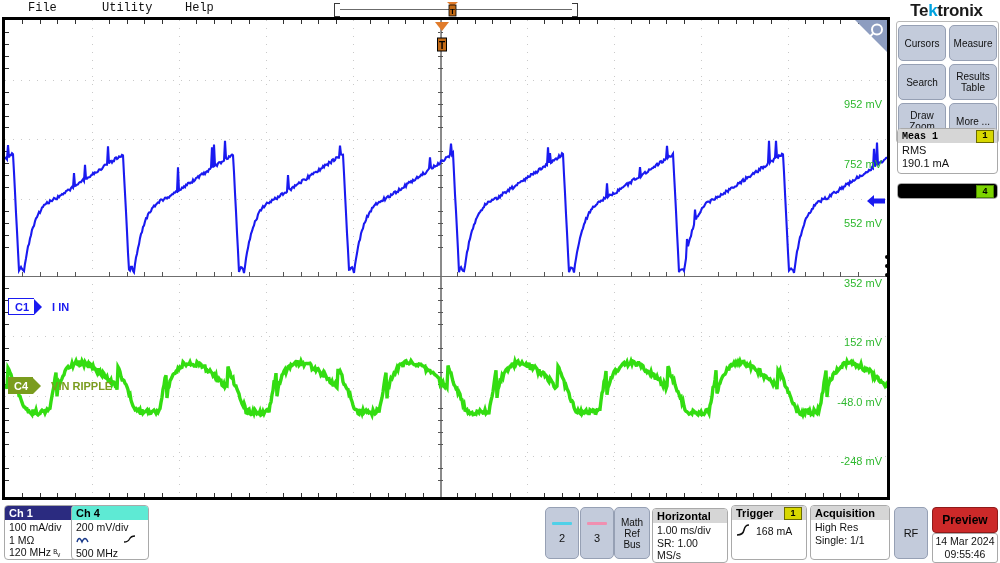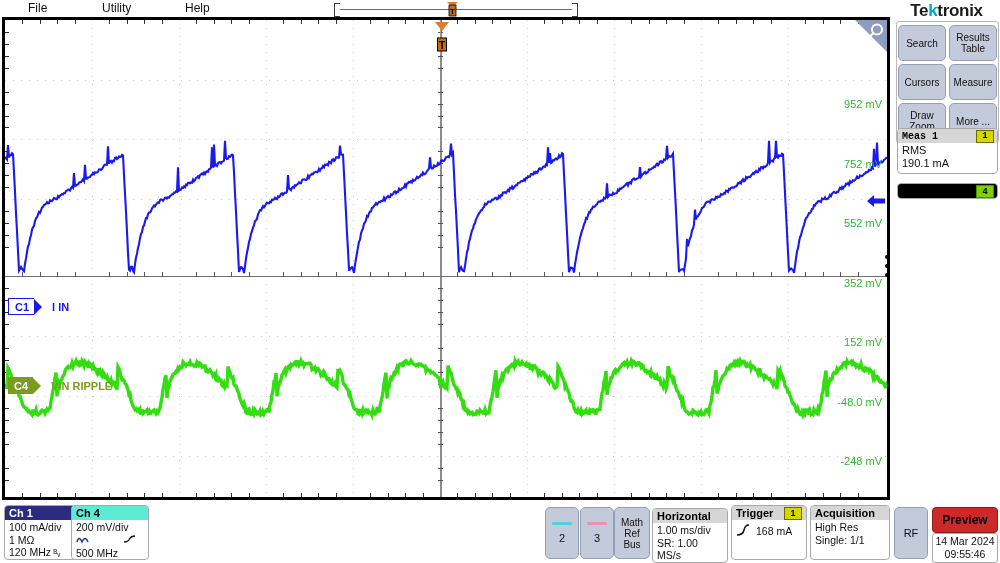--- a/index.html
+++ b/index.html
@@ -3,21 +3,21 @@
 <meta charset="utf-8">
 <style>
   html,body{margin:0;padding:0;background:#fff;}
   body{width:1000px;height:563px;overflow:hidden;
        font-family:"Liberation Sans","DejaVu Sans",sans-serif;
        -webkit-font-smoothing:none;}
   .root{position:relative;width:1000px;height:563px;}
 
   
   .menubar{position:absolute;left:0;top:0;width:892px;height:16px;background:#fff;}
-  .menu-item{position:absolute;top:1px;font-size:12px;color:#111;line-height:14px;cursor:default;}
+  .menu-item{position:absolute;top:1px;font-size:12px;color:#111;line-height:14px;cursor:default;font-family:Liberation Mono, monospace;}
   .m-file{left:28px;} .m-util{left:102px;} .m-help{left:185px;}
 
   
   .overview{position:absolute;left:334px;top:3px;width:244px;height:12px;}
   .ov-line{position:absolute;left:6px;top:6px;width:232px;height:1px;background:#6b6b6b;}
   .ov-br{position:absolute;top:0px;width:5px;height:12px;border:1px solid #3a3a3a;border-left:none;}
   .ov-br.l{left:0px;border:1px solid #3a3a3a;border-right:none;}
   .ov-br.r{right:0px;}
   .ov-t{position:absolute;left:112px;top:-1px;width:13px;height:15px;}
 
@@ -420,26 +420,26 @@
       <i></i>
       <i></i>
       <i></i>
     </div>
 
   <div class="rightpanel">
     <div class="teklogo">Te<span class="tekk">k</span>tronix</div>
 
     <div class="btnbox">
       <div class="btnrow">
+        <div class="rbtn">Cursors</div>
+        <div class="rbtn">Measure</div>
+      </div>
+      <div class="btnrow">
         <div class="rbtn">Search</div>
         <div class="rbtn">Results Table</div>
-      </div>
-      <div class="btnrow">
-        <div class="rbtn">Cursors</div>
-        <div class="rbtn">Measure</div>
       </div>
       <div class="btnrow" style="margin-bottom:0">
         <div class="rbtn">Draw Zoom</div>
         <div class="rbtn">More ...</div>
       </div>
     </div>
 
     <div class="measbox" style="top:128px">
       <div class="meas-hd h1">
         <span>Meas 1</span>

